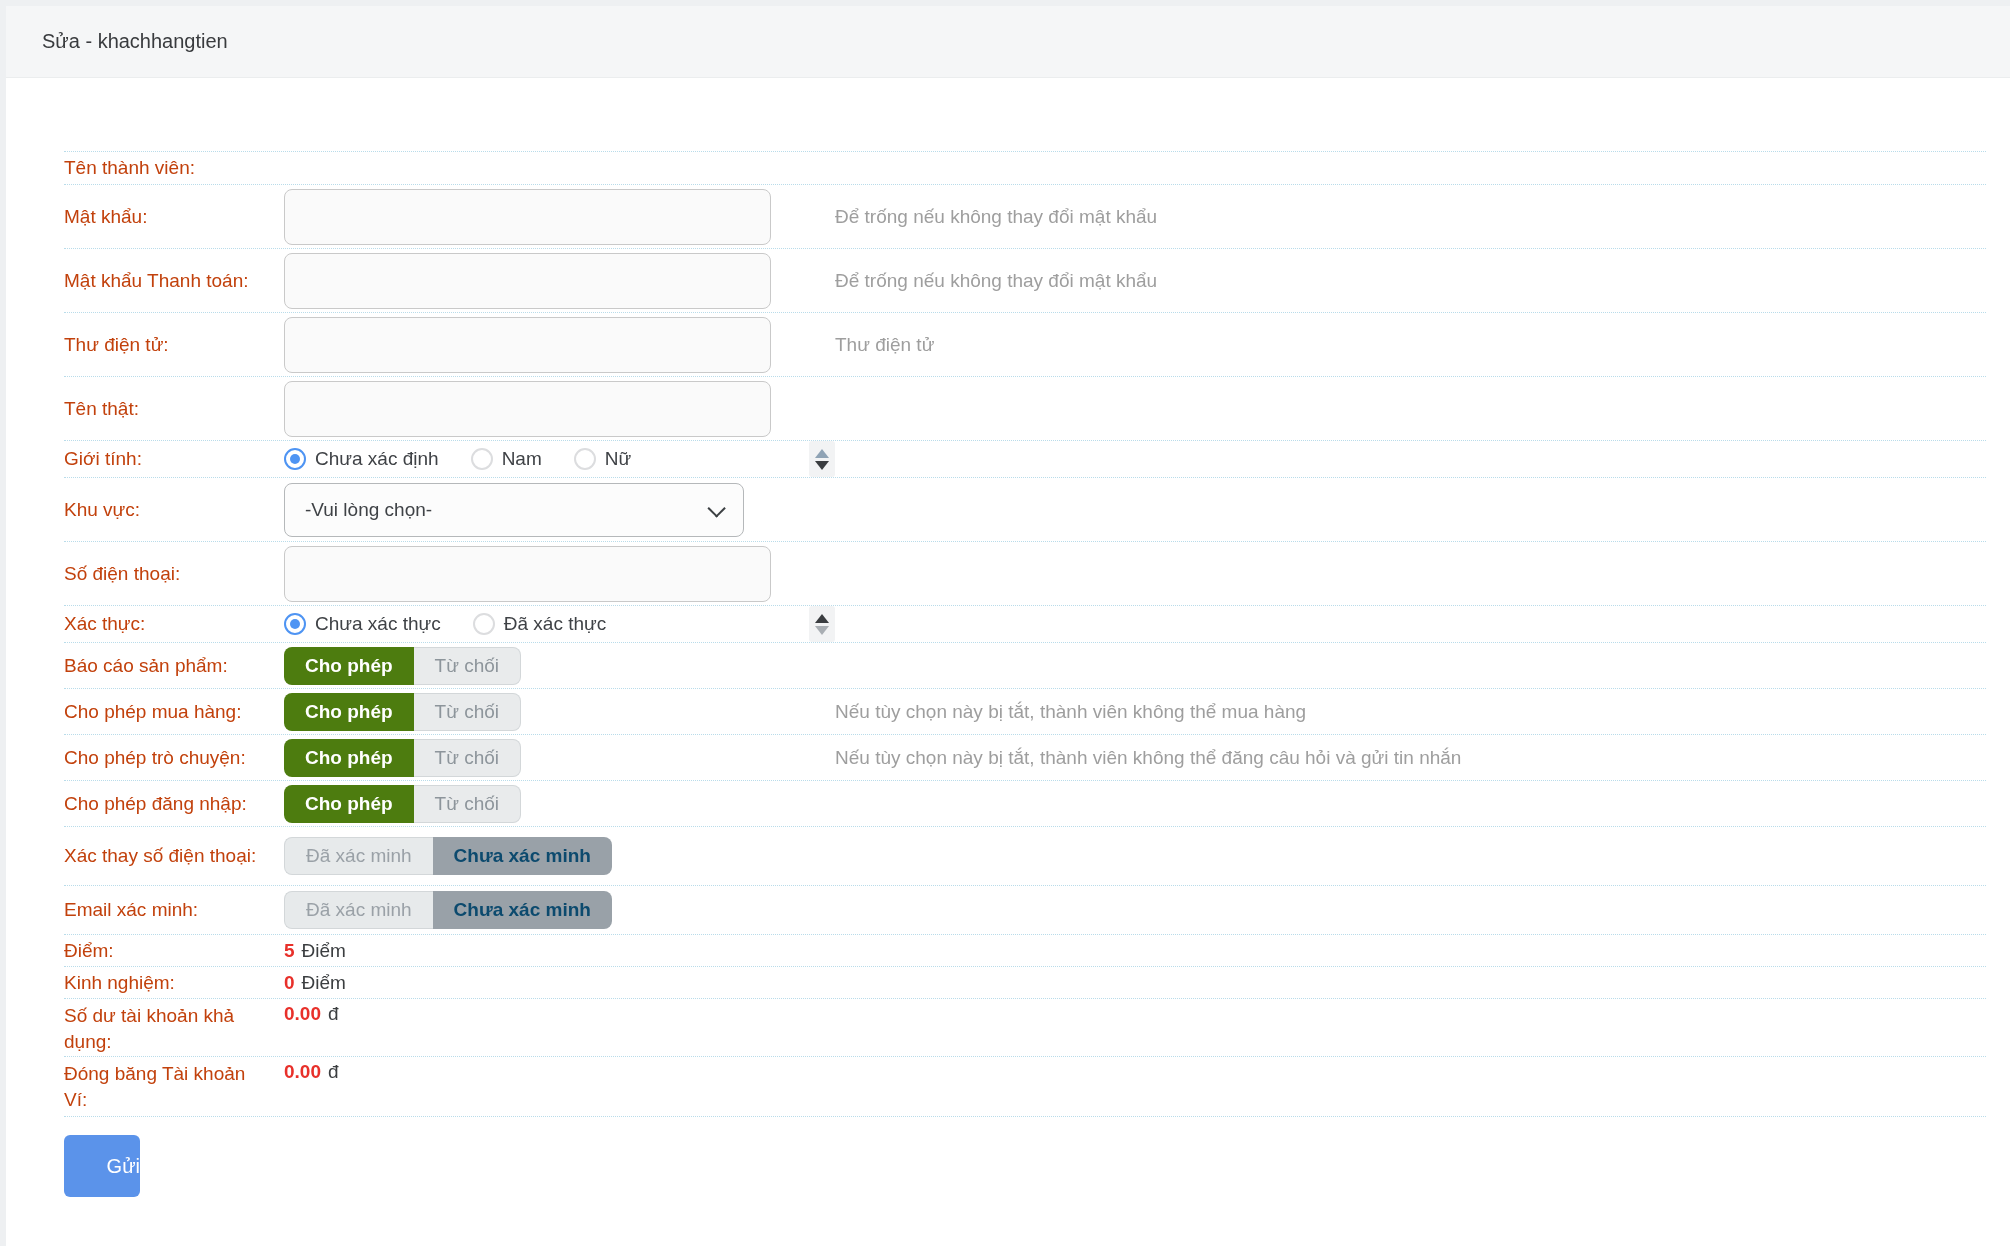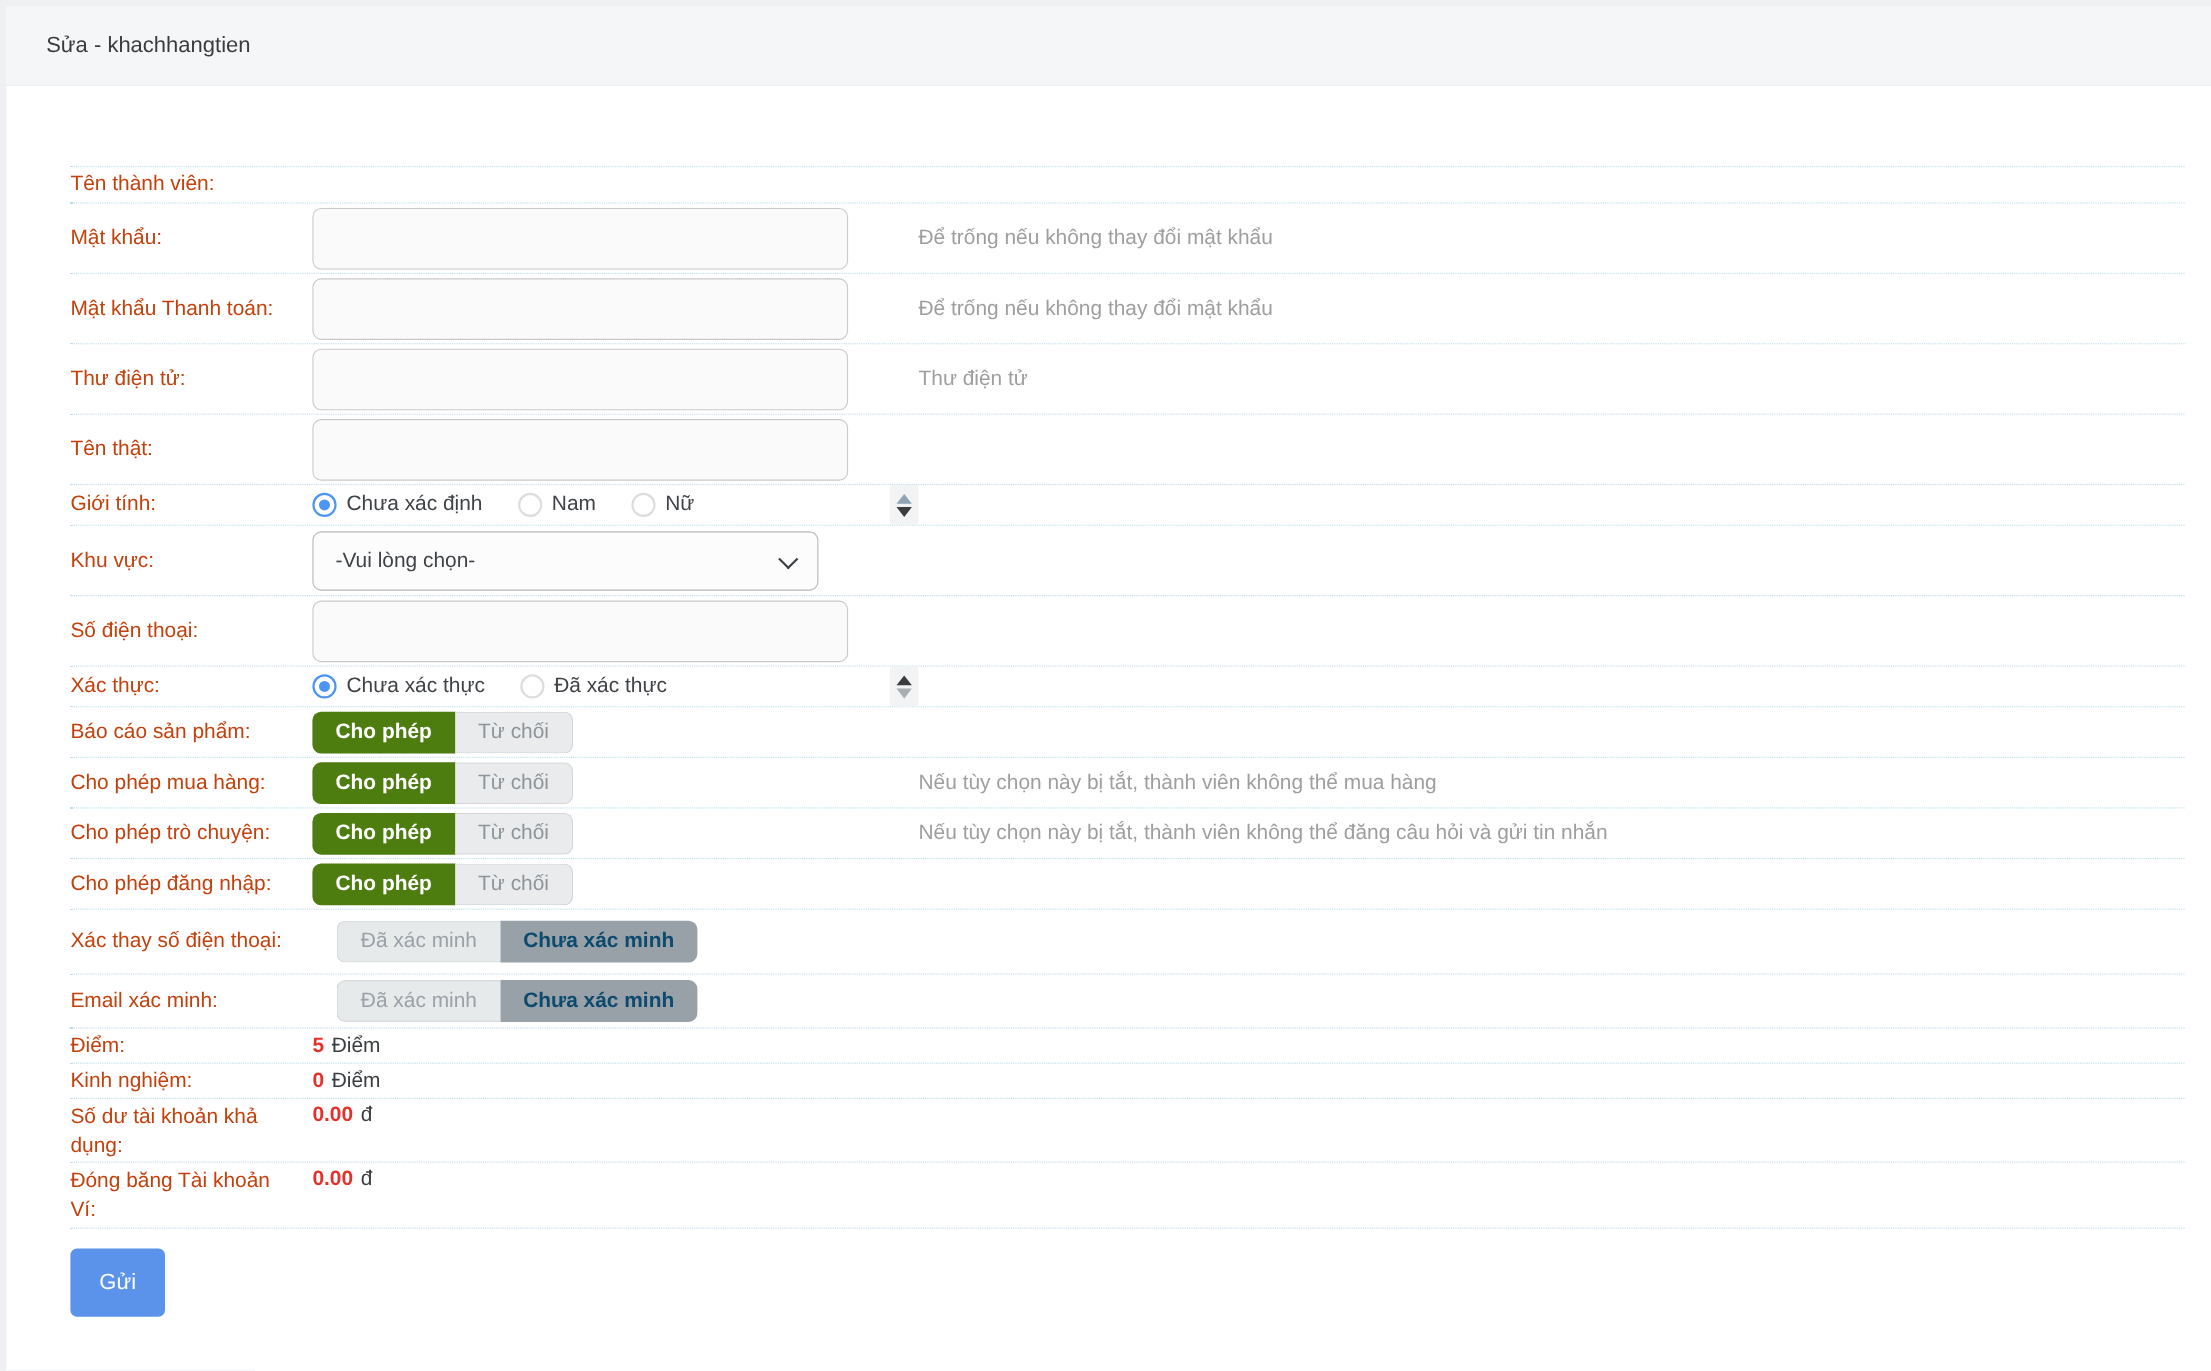--- a/index.html
+++ b/index.html
@@ -123,37 +123,38 @@
   }
   .seg-off {
     background: #e9ebec; color: #8d959b;
     border: 1px solid #d3d7d9; border-left: none;
     border-radius: 0 8px 8px 0; min-width: 94px;
   }
   
   .seg-verify-no {
     background: #e7eaeb; color: #9aa1a7;
     border: 1px solid #d3d7d9; border-right: none;
-    border-radius: 8px 0 0 8px; min-width: 137px; margin-left: 22px;
+    border-radius: 8px 0 0 8px; min-width: 137px;
   }
   .seg-verify-yes {
     background: #99a1a8; color: #0c4a6e; font-weight: bold;
     border-radius: 0 8px 8px 0; min-width: 158px;
   }
 
   .red { color: #e8302a; font-weight: bold; font-size: 19px; }
   .unit { font-size: 19px; color: #3b3e40; margin-left: 7px; }
 
   .submit-btn {
     margin: 18px 0 0 58px;
-    width: 86px; height: 62px;
+    width: 76px; height: 62px;
     background: #5b93ea; color: #fff;
     border: none; border-radius: 6px;
     font-size: 20px; cursor: pointer;
     font-family: "Liberation Sans", sans-serif;
+    text-align: right;
   }
 </style>
 </head>
 <body>
 
 <div class="panel">
 
   <div class="hdr">
     <div class="hdr-title">Sửa - khachhangtien</div>
   </div>

